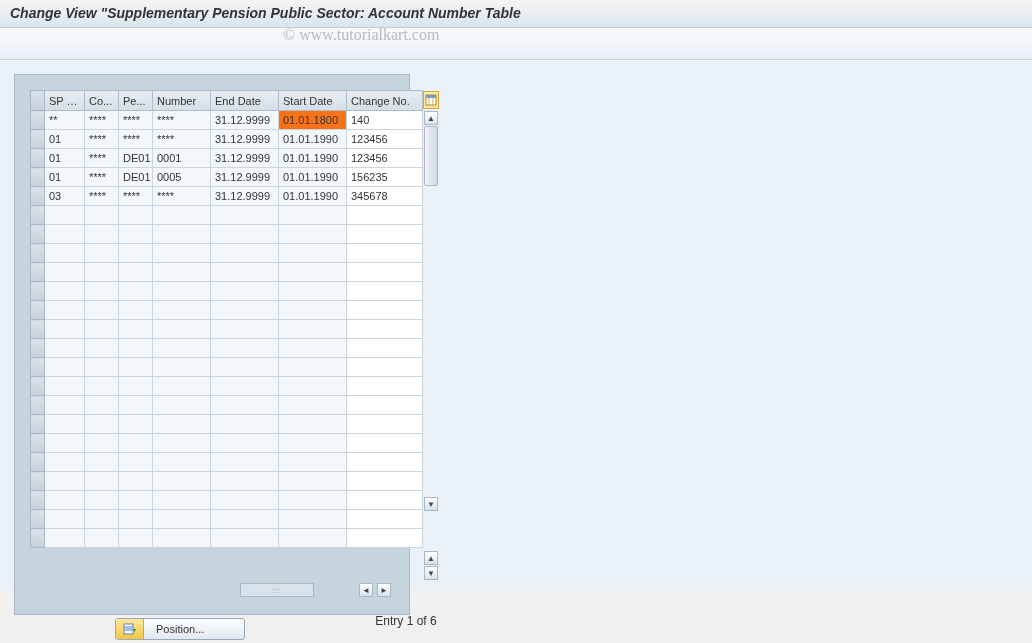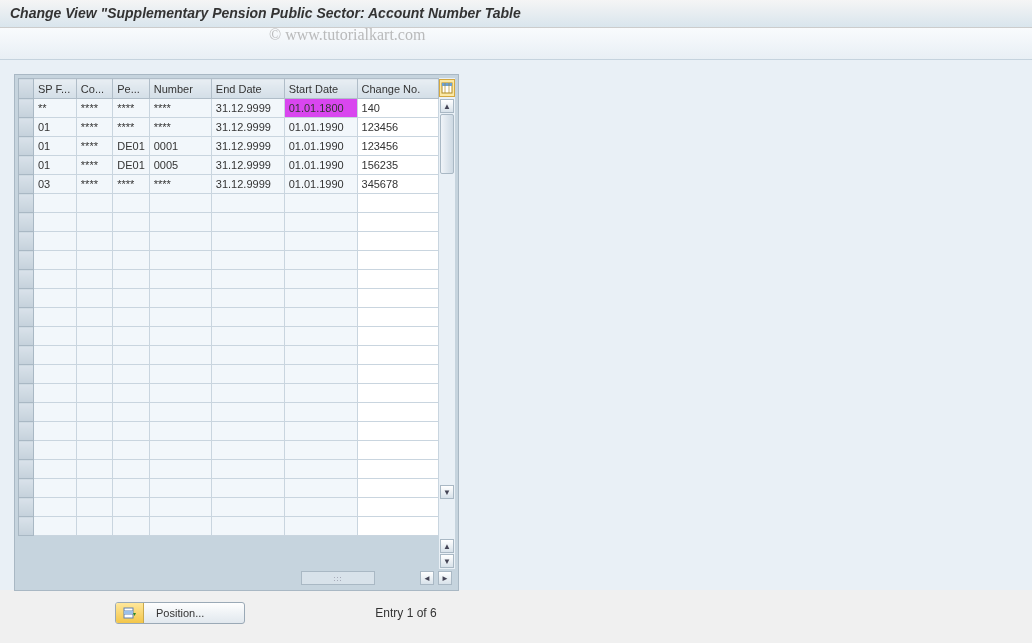--- a/index.html
+++ b/index.html
@@ -32,23 +32,23 @@
       background: linear-gradient(to bottom, #f9fbfd, #e8eff5);
       height: 32px;
       border-bottom: 1px solid #c5d3de;
     }
     .work-area {
       background: #e9f0f6;
       padding: 14px;
       height: 530px;
     }
     .table-frame {
-      width: 445px;
+      width: 396px;
       background: #c6d4de;
-      padding: 3px;
+      padding: 15px;
       border: 1px solid #a9b8c4;
     }
     .grid-table {
       border-collapse: collapse;
       table-layout: fixed;
       width: 100%;
     }
     .grid-table thead th {
       background: linear-gradient(to bottom, #e8eef3, #d3dee7);
       border: 1px solid #b0bdc8;
@@ -74,21 +74,21 @@
     }
     .grid-table .row-marker {
       background: linear-gradient(to bottom, #d9e2ea, #c5d1db);
       border: 1px solid #a9b8c4;
       width: 18px;
     }
     .grid-table td.edit-cell {
       background: #ffffff;
     }
     .grid-table td.selected-cell {
-      background: #d946ef;
+      background: #f97316;
     }
     .col-sp { width: 40px; }
     .col-co { width: 34px; }
     .col-pe { width: 34px; }
     .col-sub { width: 58px; }
     .col-end { width: 68px; }
     .col-start { width: 68px; }
     .col-acc { width: 76px; }
     .config-btn {
       background: #fbe8a6;
@@ -160,20 +160,21 @@
     }
     .position-btn {
       display: flex;
       align-items: center;
       height: 22px;
       border: 1px solid #9aa9b6;
       border-radius: 3px;
       background: linear-gradient(to bottom, #fefefe, #e1e8ee);
       cursor: pointer;
       overflow: hidden;
+      margin-top: 16px;
     }
     .pos-icon-box {
       background: linear-gradient(to bottom, #ffe79a, #f3c64a);
       width: 28px;
       height: 100%;
       display: flex;
       align-items: center;
       justify-content: center;
       border-right: 1px solid #c9a94c;
     }
@@ -182,21 +183,21 @@
       font-size: 11px;
       color: #333;
     }
     .entry-text {
       font-size: 12px;
       color: #333;
     }
     .watermark {
       position: absolute;
       top: 26px;
-      left: 269px;
+      left: 283px;
       color: rgba(160, 160, 160, 0.7);
       font-size: 16px;
       font-family: Georgia, serif;
       pointer-events: none;
       z-index: 10;
     }
     .grid-body-area {
       display: flex;
     }
     .grid-cells {

